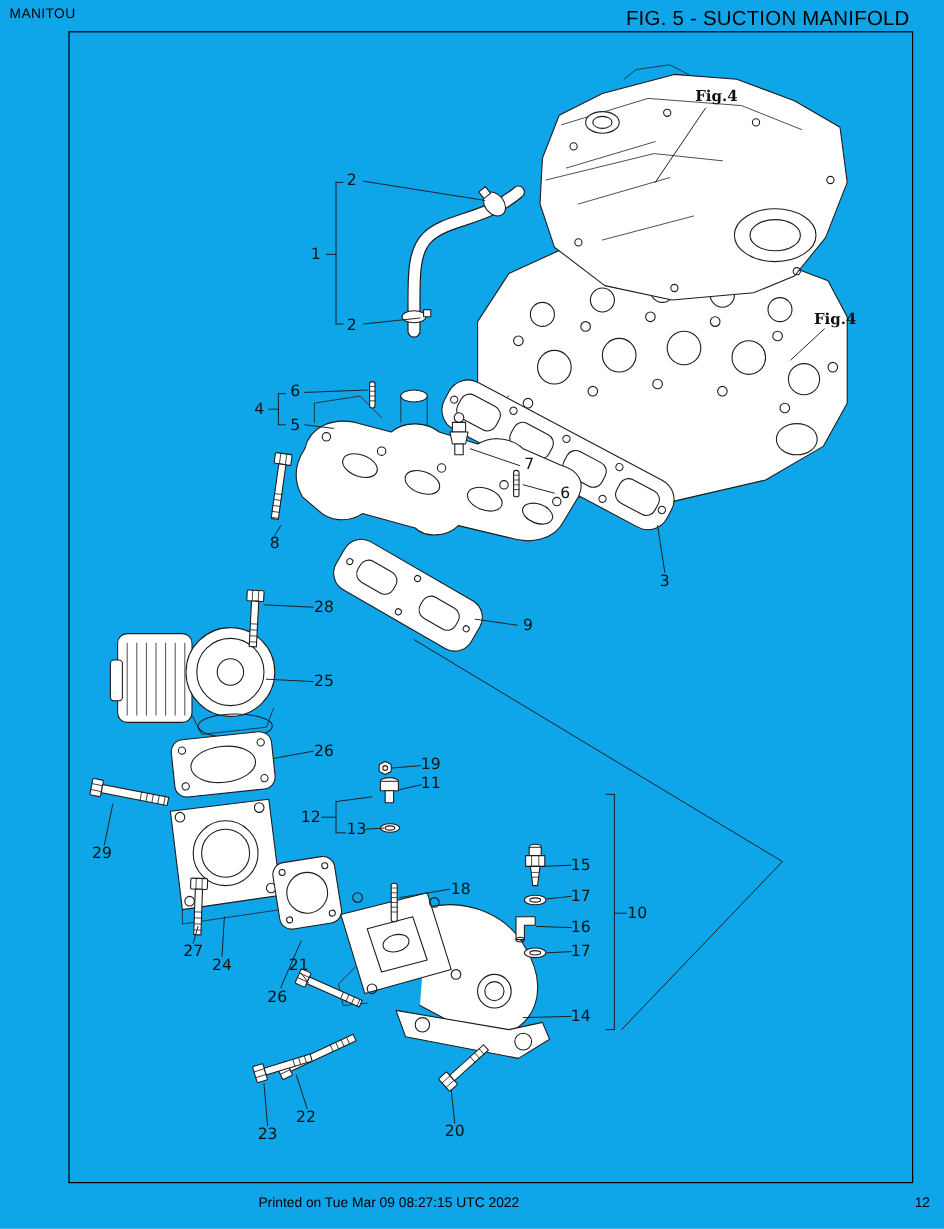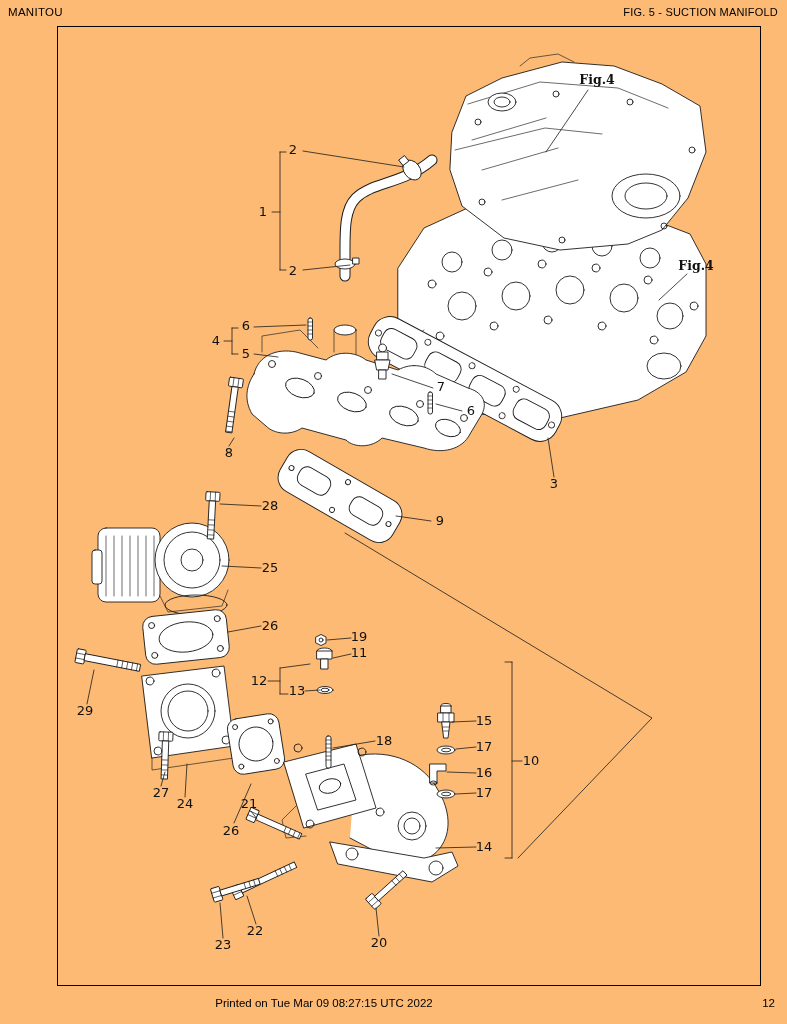--- a/index.html
+++ b/index.html
@@ -1,19 +1,19 @@
 <!DOCTYPE html>
 <html><head>
 <meta charset="utf-8">
 <style>
   html,body{margin:0;padding:0;width:787px;height:1024px;background:#fff;
     font-family:"Liberation Sans",sans-serif;color:#000;}
-  .page{position:absolute;inset:0;background:#fdba74;overflow:hidden;}
+  .page{position:absolute;inset:0;background:#0ea5e9;overflow:hidden;}
   .hdr-left{position:absolute;left:8px;top:6px;font-size:11.5px;letter-spacing:.3px;}
-  .hdr-right{position:absolute;right:9px;top:6px;font-size:11px;letter-spacing:.2px;}
+  .hdr-right{position:absolute;right:29px;top:6px;font-size:17px;letter-spacing:.2px;}
   .ftr-center{position:absolute;left:0;top:997px;width:648px;text-align:center;font-size:11.5px;}
   .ftr-page{position:absolute;right:12px;top:997px;font-size:11.5px;}
   svg.diagram{position:absolute;left:0;top:0;}
   .frame{fill:none;stroke:#000;stroke-width:1;}
   .ink path,.ink rect,.ink circle,.ink ellipse,.ink polygon,.ink line{
     fill:none;stroke:#1c1c1c;stroke-width:.9;stroke-linejoin:round;stroke-linecap:round;}
   .ink .w{fill:#fff;}
   .ink .thin{stroke-width:.65;}
   .ink .tube-outer{stroke-width:11;fill:none;}
   .ink .tube-inner{stroke:#fff;stroke-width:9;fill:none;}

